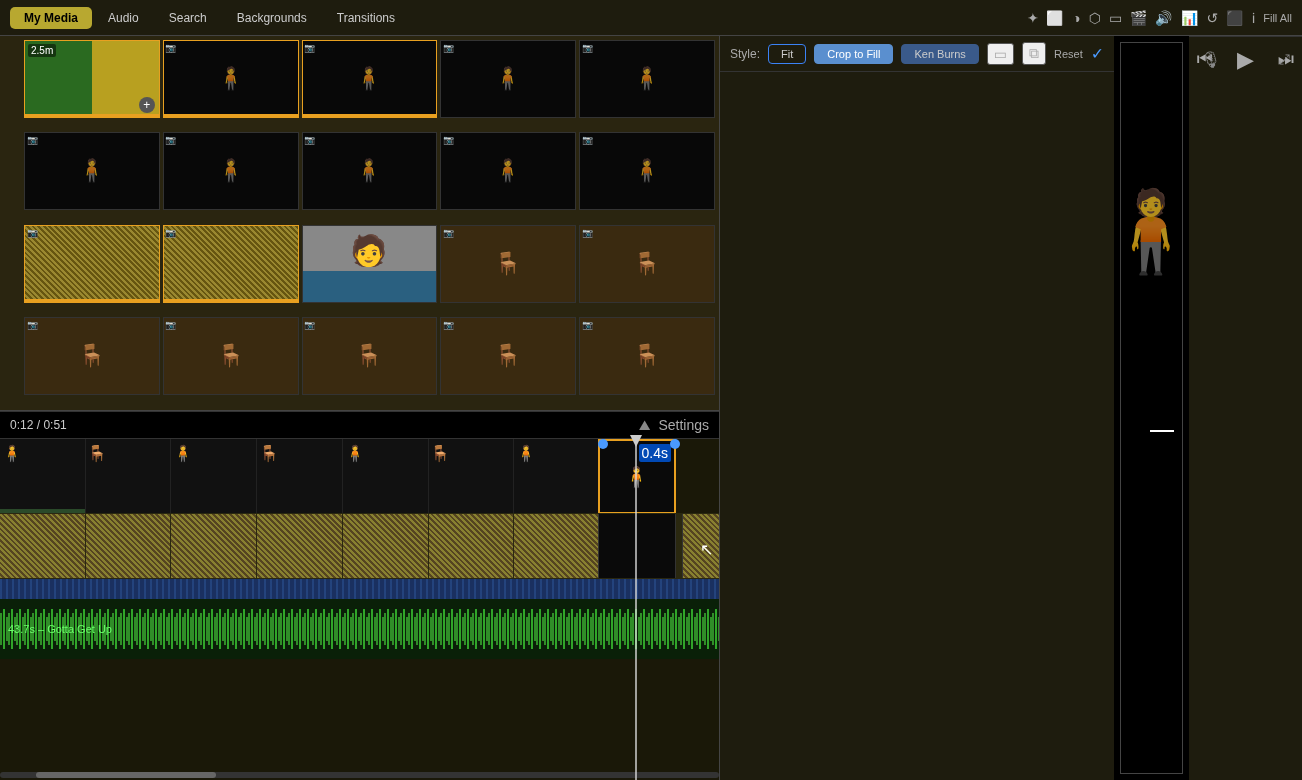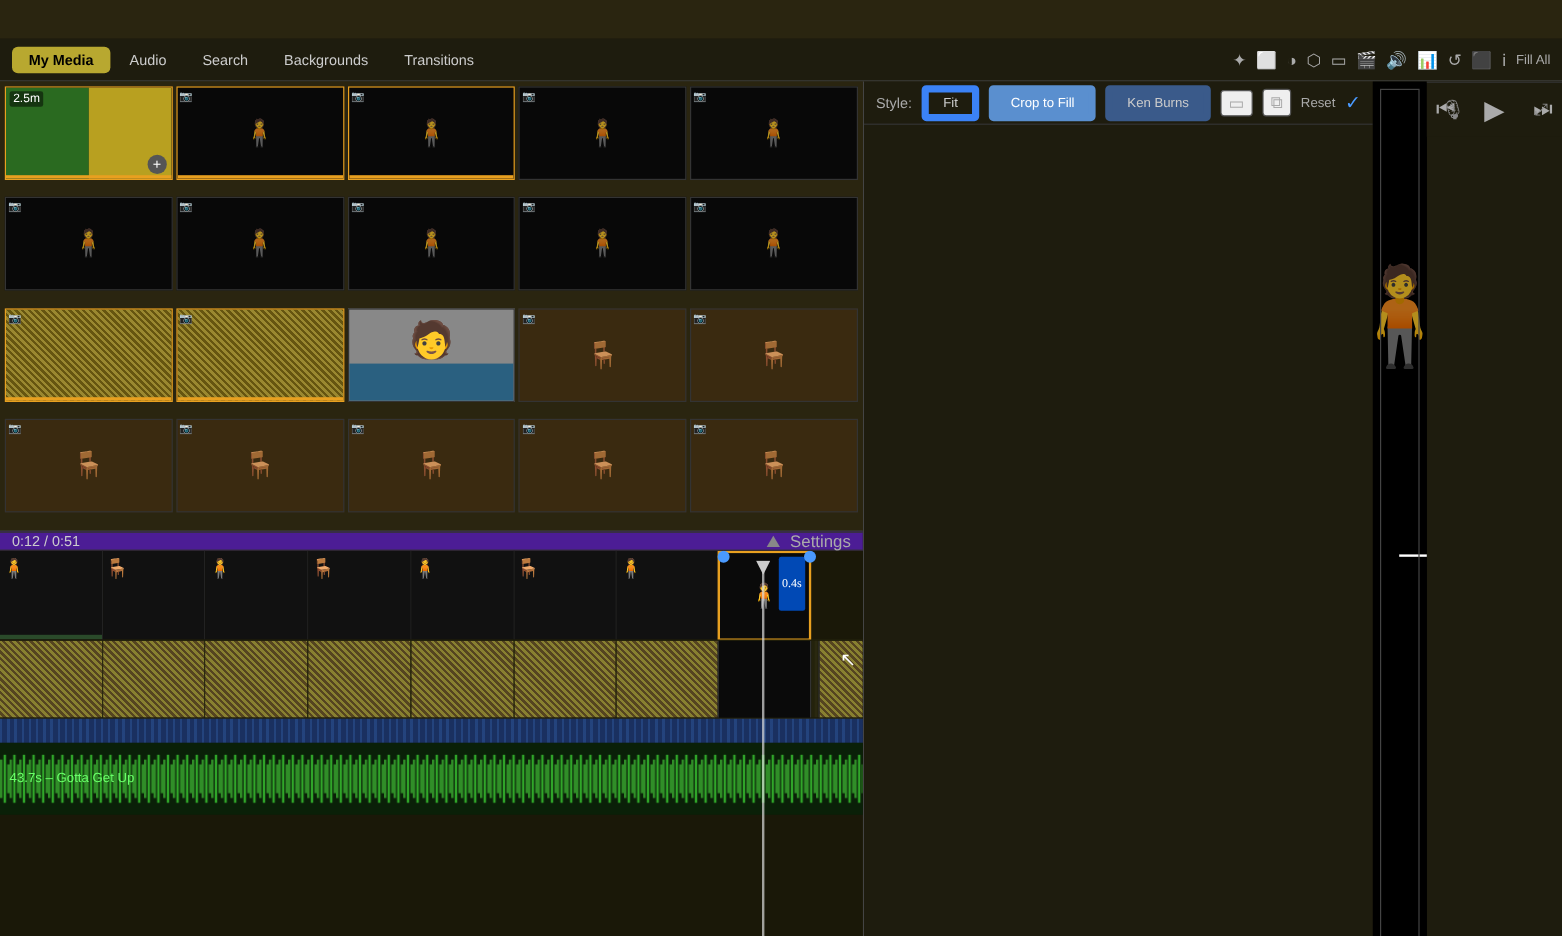--- a/index.html
+++ b/index.html
@@ -15,21 +15,20 @@
 
     
     #top-nav {
       display: flex;
       align-items: center;
       justify-content: space-between;
       background: #1e1c0e;
       height: 36px;
       padding: 4px 10px;
       border-bottom: 1px solid #444;
-      margin-top: 32px;
     }
     #nav-tabs {
       display: flex;
       gap: 2px;
     }
     .nav-tab {
       padding: 4px 14px;
       border-radius: 5px;
       font-size: 12px;
       cursor: pointer;
@@ -144,21 +143,21 @@
       padding: 6px 10px;
       background: #1e1c0e;
       border-bottom: 1px solid #333;
       height: 36px;
     }
     .style-btn {
       padding: 3px 12px;
       border-radius: 4px;
       font-size: 11px;
       cursor: pointer;
-      border: 6px solid #3b82f6;
+      border: 1px solid #3b82f6;
       text-align: center;
     }
     .style-btn.active {
       background: #5a8fcf;
       color: #fff;
       border-color: #5a8fcf;
     }
     .style-btn.secondary {
       background: #3a5a8a;
       color: #ccc;
@@ -256,20 +255,21 @@
     }
 
     .grid-container {
       display: grid;
       grid-template-columns: repeat(5, 1fr);
       gap: 3px;
       padding: 4px;
       flex: 1;
       overflow: hidden;
       background: #2a2510;
+      margin-left: 20px;
     }
 
     .thumb-box {
       height: 78px;
       background: #111;
       border: 1px solid #333;
       position: relative;
       overflow: hidden;
       cursor: pointer;
     }
@@ -437,21 +437,21 @@
         <div style="position:absolute; top:50%; left:50%; transform:translate(-50%,-50%); font-size:22px; color:#887730; opacity:0.8;">🪑</div>
       </div>
       <div class="thumb-box" style="background:#3a2a10;">
         <div class="cam-badge">📷</div>
         <div style="position:absolute; top:50%; left:50%; transform:translate(-50%,-50%); font-size:22px; color:#887730; opacity:0.8;">🪑</div>
       </div>
     </div>
 
     <div id="timeline-wrapper" style="position:relative; height:370px; background:#1a1808; border-top:1px solid #444;">
 
-      <div id="timeline-header" style="display:flex; align-items:center; justify-content:space-between; padding:4px 10px; height:16px; background:#4c1d95; border-bottom:1px solid #333;">
+      <div id="timeline-header" style="display:flex; align-items:center; justify-content:space-between; padding:4px 10px; height:28px; background:#000000; border-bottom:1px solid #333;">
         <div style="font-size:12px; color:#ccc;">
           <span>0:12</span>
           <span> / </span>
           <span>0:51</span>
         </div>
         <div style="display:flex; align-items:center; gap:8px;">
           <span style="color:#888; font-size:14px;">⛰</span>
           <span style="font-size:14px; color:#aaa; cursor:pointer;">Settings</span>
         </div>
       </div>
@@ -488,21 +488,21 @@
             <div style="flex:1; background:#111; border-right:1px solid #222; position:relative; overflow:hidden;">
               <div style="position:absolute; top:5px; left:2px; font-size:16px; color:#555;">🪑</div>
             </div>
             <div style="flex:1; background:#111; border-right:1px solid #222; position:relative; overflow:hidden;">
               <div style="position:absolute; top:5px; left:2px; font-size:16px; color:#555;">🧍</div>
             </div>
           </div>
 
           <div style="position:absolute; top:0; left:598px; width:78px; height:75px; border:2px solid #e8a020; background:#0a0a0a; z-index:5; overflow:hidden;">
             <div style="width:100%; height:100%; background:#0a0a0a; display:flex; align-items:center; justify-content:center; font-size:20px; color:#555;">🧍</div>
-            <div style="position:absolute; top:3px; right:3px; background:rgba(0,80,200,0.9); color:#fff; font-size:10px; padding:17px 3px; border-radius:2px;font-family:Liberation Serif, serif;">0.4s</div>
+            <div style="position:absolute; top:3px; right:3px; background:rgba(0,80,200,0.9); color:#fff; font-size:14px; padding:1px 3px; border-radius:2px;">0.4s</div>
           </div>
 
           <div style="display:flex; flex:none; width:calc(100% - 680px); height:100%; overflow:hidden; margin-left:680px; position:absolute; left:0; top:0;">
             <div style="width:calc(100% - 680px); height:100%; margin-left:676px; display:flex;">
               
               
               
               
               
               

